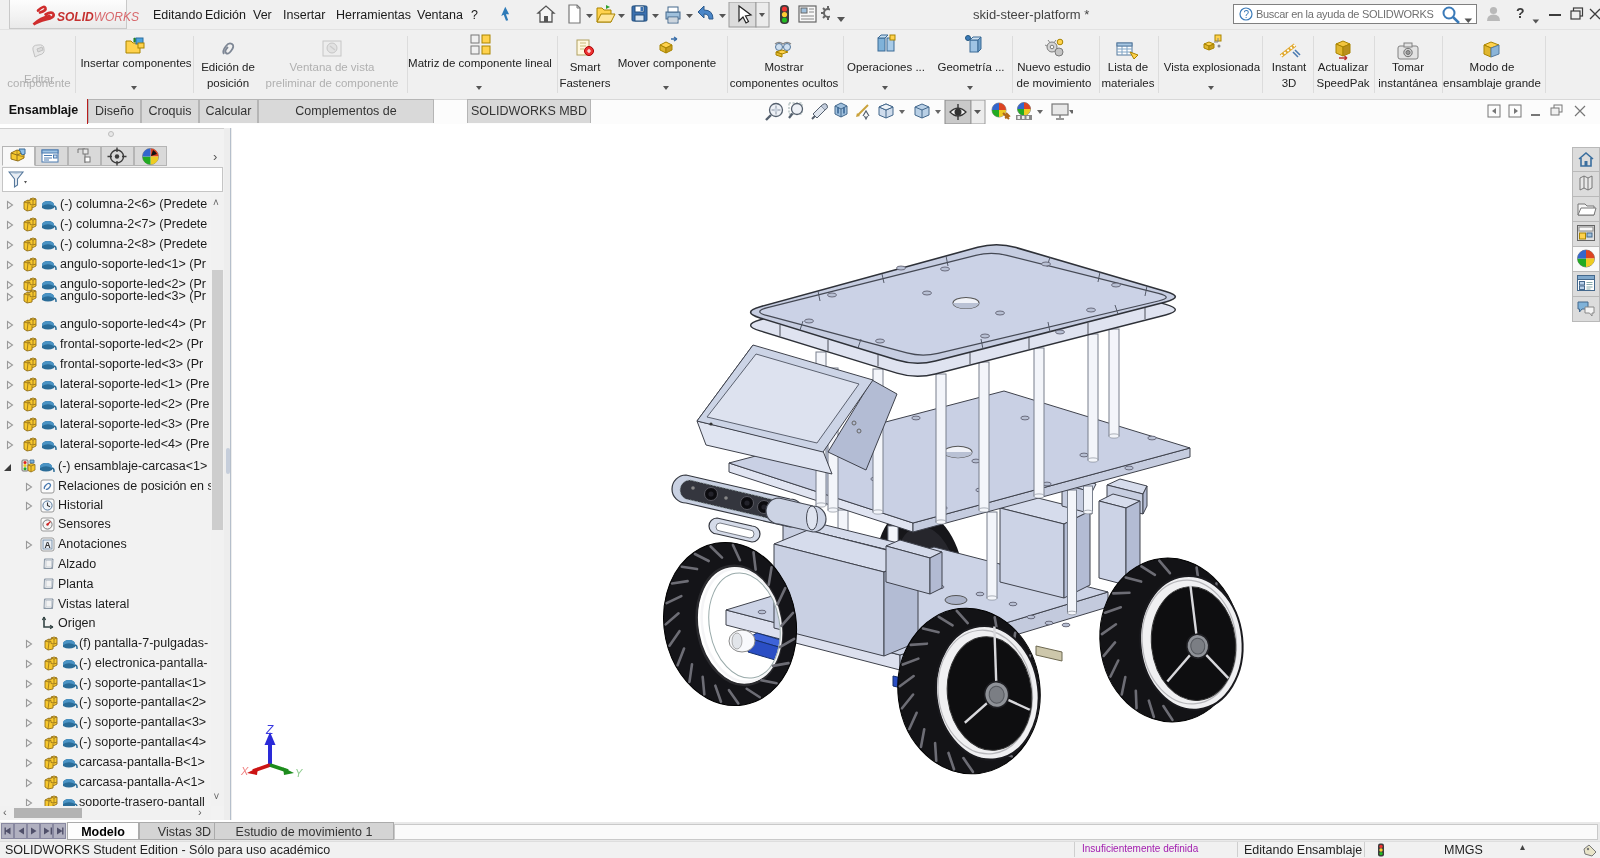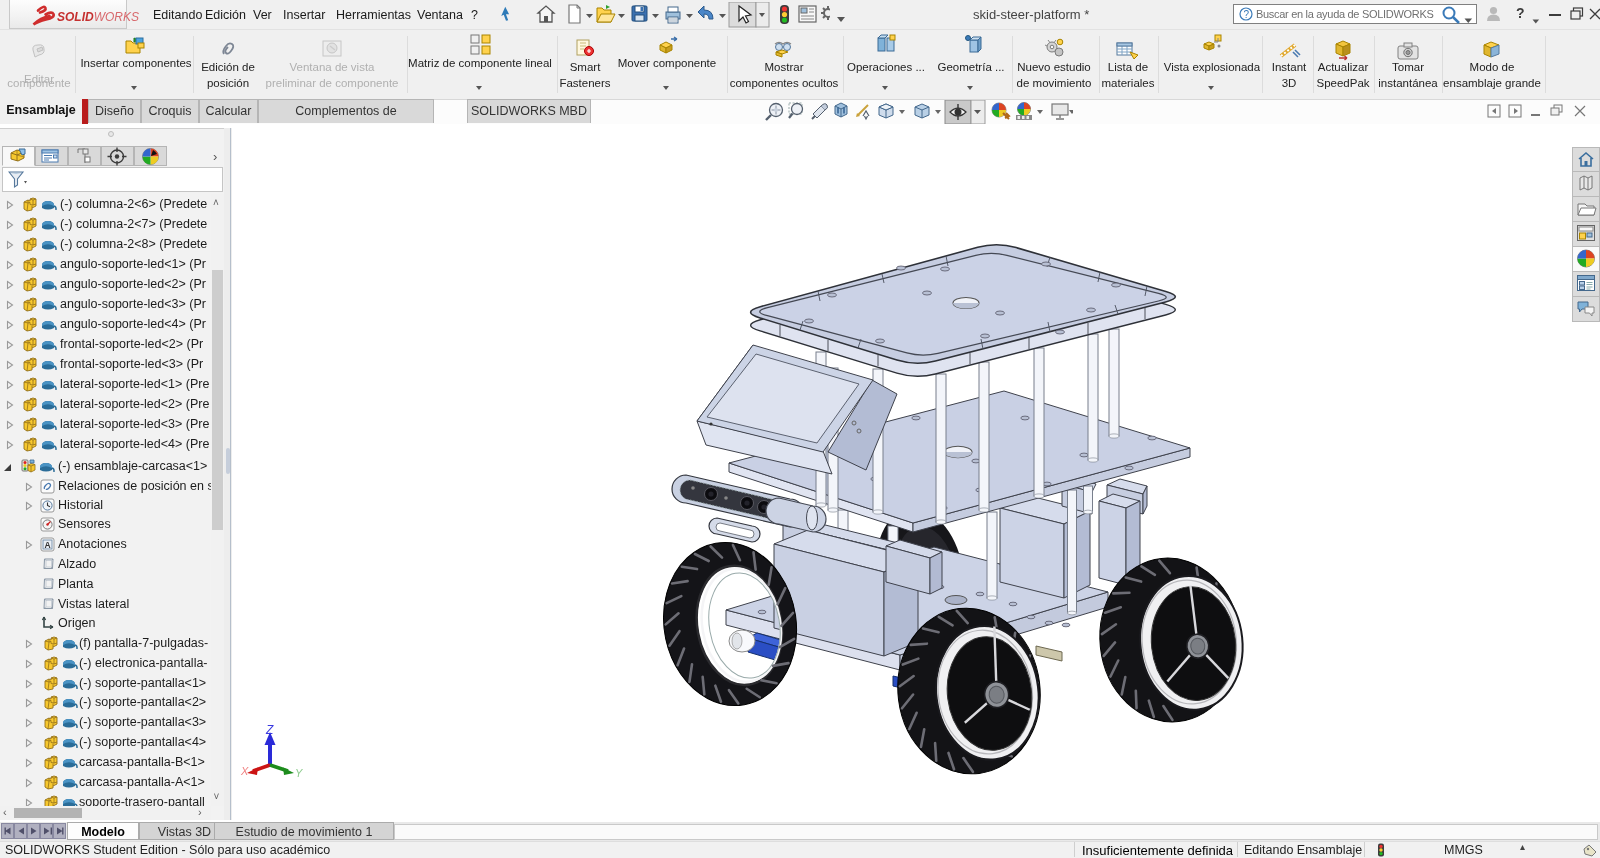--- a/index.html
+++ b/index.html
@@ -15,21 +15,21 @@
 
 #ribbon{left:0;top:30px;width:1600px;height:69px;background:#f0f0f0}
 .rb{position:absolute;text-align:center;font-size:11.5px;color:#222;line-height:14px}
 .rb .lbl{position:absolute;left:50%;transform:translateX(-50%);white-space:nowrap}
 .rb.dis{color:#b0b0b0}
 .rsep{position:absolute;top:6px;width:1px;height:57px;background:#dcdcdc}
 .caret{position:absolute;width:0;height:0;border-left:3.5px solid transparent;border-right:3.5px solid transparent;border-top:4px solid #555}
 
 #tabrow{left:0;top:99px;width:1600px;height:25px;background:#fcfcfc;border-top:1px solid #d8d8d8}
 .dtab{position:absolute;top:1px;height:24px;background:#d9d9d9;border:1px solid #b5b5b5;border-bottom:none;font-size:12.5px;color:#333;text-align:center;line-height:23px}
-.dtab.act{background:#f0f0f0;border:none;border-right:6px solid #b91c1c;font-weight:bold;color:#111}
+.dtab.act{background:#f0f0f0;border:none;border-right:1px solid #b91c1c;font-weight:bold;color:#111}
 
 #viewport{left:0;top:124px;width:1600px;height:698px;background:#fff}
 
 #lpanel{left:0;top:128px;width:232px;height:692px;background:#f2f2f2;border-top:1px solid #d5d5d5}
 .ptab{position:absolute;top:18px;width:33px;height:20px;background:#d9d9d9;border:1px solid #b5b5b5}
 .ptab.sel{background:#f8f8f8;border-bottom:1px solid #f8f8f8}
 #filterbox{left:2px;top:39px;width:221px;height:25px;background:#fff;border:1px solid #c5c5c5}
 .trow{position:absolute;left:0;height:20px;white-space:nowrap}
 .trow span.tx{position:absolute;top:3px}
 
@@ -826,21 +826,21 @@
             <path d="M2 5 L6 3 L8 4 L8 2 L11 1 L14 2 L14 9 L10 11 L10 13 L5 14 L2 12 Z" fill="#f7c82e" stroke="#93701a" stroke-width="0.9"></path>
             <path d="M2 5 L6 6 L8 5.4 L8 7.5 L11 8 L14 7 M6 3 L6 6 M8 2 L11 3 L11 8 M11 3 L14 2 M6 6 L5 14 M10 11 L10 8.6" fill="none" stroke="#93701a" stroke-width="0.8"></path>
           </svg></div>
         <div class="abs" style="left:40px;top:4px"><svg width="18" height="14" viewBox="0 0 18 14">
             <path d="M2 8 Q2 3 8 3 Q14 3 14 8 L14 10 Q8 13 2 10 Z" fill="#2a6c98"></path>
             <path d="M2 8 Q8 4.5 14 8 L14 6 Q13 3.4 8 3 Q3 3.4 2 6 Z" fill="#4a93c4"></path>
             <path d="M14 8 q2.5 0.5 2 4" stroke="#2a6c98" stroke-width="1.4" fill="none"></path>
           </svg></div>
         <span class="tx" style="left:60px">angulo-soporte-led&lt;2&gt; (Pr</span>
       </div>
-<div class="trow" style="top:100px;width:246px">
+<div class="trow" style="top:92px;width:246px">
         <div class="abs" style="left:6px;top:5px"><svg width="8" height="10">
             <path d="M1.5 1.5 L6.5 5 L1.5 8.5 Z" fill="none" stroke="#9a9a9a" stroke-width="1.1"></path>
           </svg></div>
         <div class="abs" style="left:22px;top:3px"><svg width="16" height="15" viewBox="0 0 16 15">
             <path d="M2 5 L6 3 L8 4 L8 2 L11 1 L14 2 L14 9 L10 11 L10 13 L5 14 L2 12 Z" fill="#f7c82e" stroke="#93701a" stroke-width="0.9"></path>
             <path d="M2 5 L6 6 L8 5.4 L8 7.5 L11 8 L14 7 M6 3 L6 6 M8 2 L11 3 L11 8 M11 3 L14 2 M6 6 L5 14 M10 11 L10 8.6" fill="none" stroke="#93701a" stroke-width="0.8"></path>
           </svg></div>
         <div class="abs" style="left:40px;top:4px"><svg width="18" height="14" viewBox="0 0 18 14">
             <path d="M2 8 Q2 3 8 3 Q14 3 14 8 L14 10 Q8 13 2 10 Z" fill="#2a6c98"></path>
             <path d="M2 8 Q8 4.5 14 8 L14 6 Q13 3.4 8 3 Q3 3.4 2 6 Z" fill="#4a93c4"></path>
@@ -1265,21 +1265,21 @@
         </g>
 </svg></div>
 <div class="abs btab act" style="left:67px;top:822px;width:72px">Modelo</div>
 <div class="abs btab" style="left:139px;top:822px;width:91px">Vistas 3D</div>
 <div class="abs btab" style="left:214px;top:822px;width:180px">Estudio de movimiento 1</div>
 <div class="abs" style="left:394px;top:824px;width:1204px;height:16px;background:#fafafa;border:1px solid #c9c9c9"></div>
 
 <div class="abs" id="statusbar"></div>
 <div class="abs" style="left:5px;top:843px;font-size:12.5px;color:#222">SOLIDWORKS Student Edition - Sólo para uso académico</div>
 <div class="abs sv" style="left:1074px;top:842px"></div>
-<div class="abs" style="left:1082px;top:843px;font-size:13px;color:#000000">Insuficientemente definida</div>
+<div class="abs" style="left:1082px;top:843px;font-size:10px;color:#a21caf">Insuficientemente definida</div>
 <div class="abs sv" style="left:1237px;top:842px"></div>
 <div class="abs" style="left:1244px;top:843px;font-size:12.5px;color:#222">Editando Ensamblaje</div>
 <div class="abs sv" style="left:1364px;top:842px"></div>
 <div class="abs" style="left:1377px;top:843px"><svg width="8" height="14">
         <rect x="1" y="0.5" width="6" height="13" rx="2" fill="#3c3c3c"></rect>
         <circle cx="4" cy="3.4" r="1.7" fill="#e33"></circle>
         <circle cx="4" cy="7" r="1.7" fill="#fc3"></circle>
         <circle cx="4" cy="10.6" r="1.7" fill="#2b2"></circle>
       </svg></div>
 <div class="abs" style="left:1444px;top:843px;font-size:12.5px;color:#222">MMGS</div>

